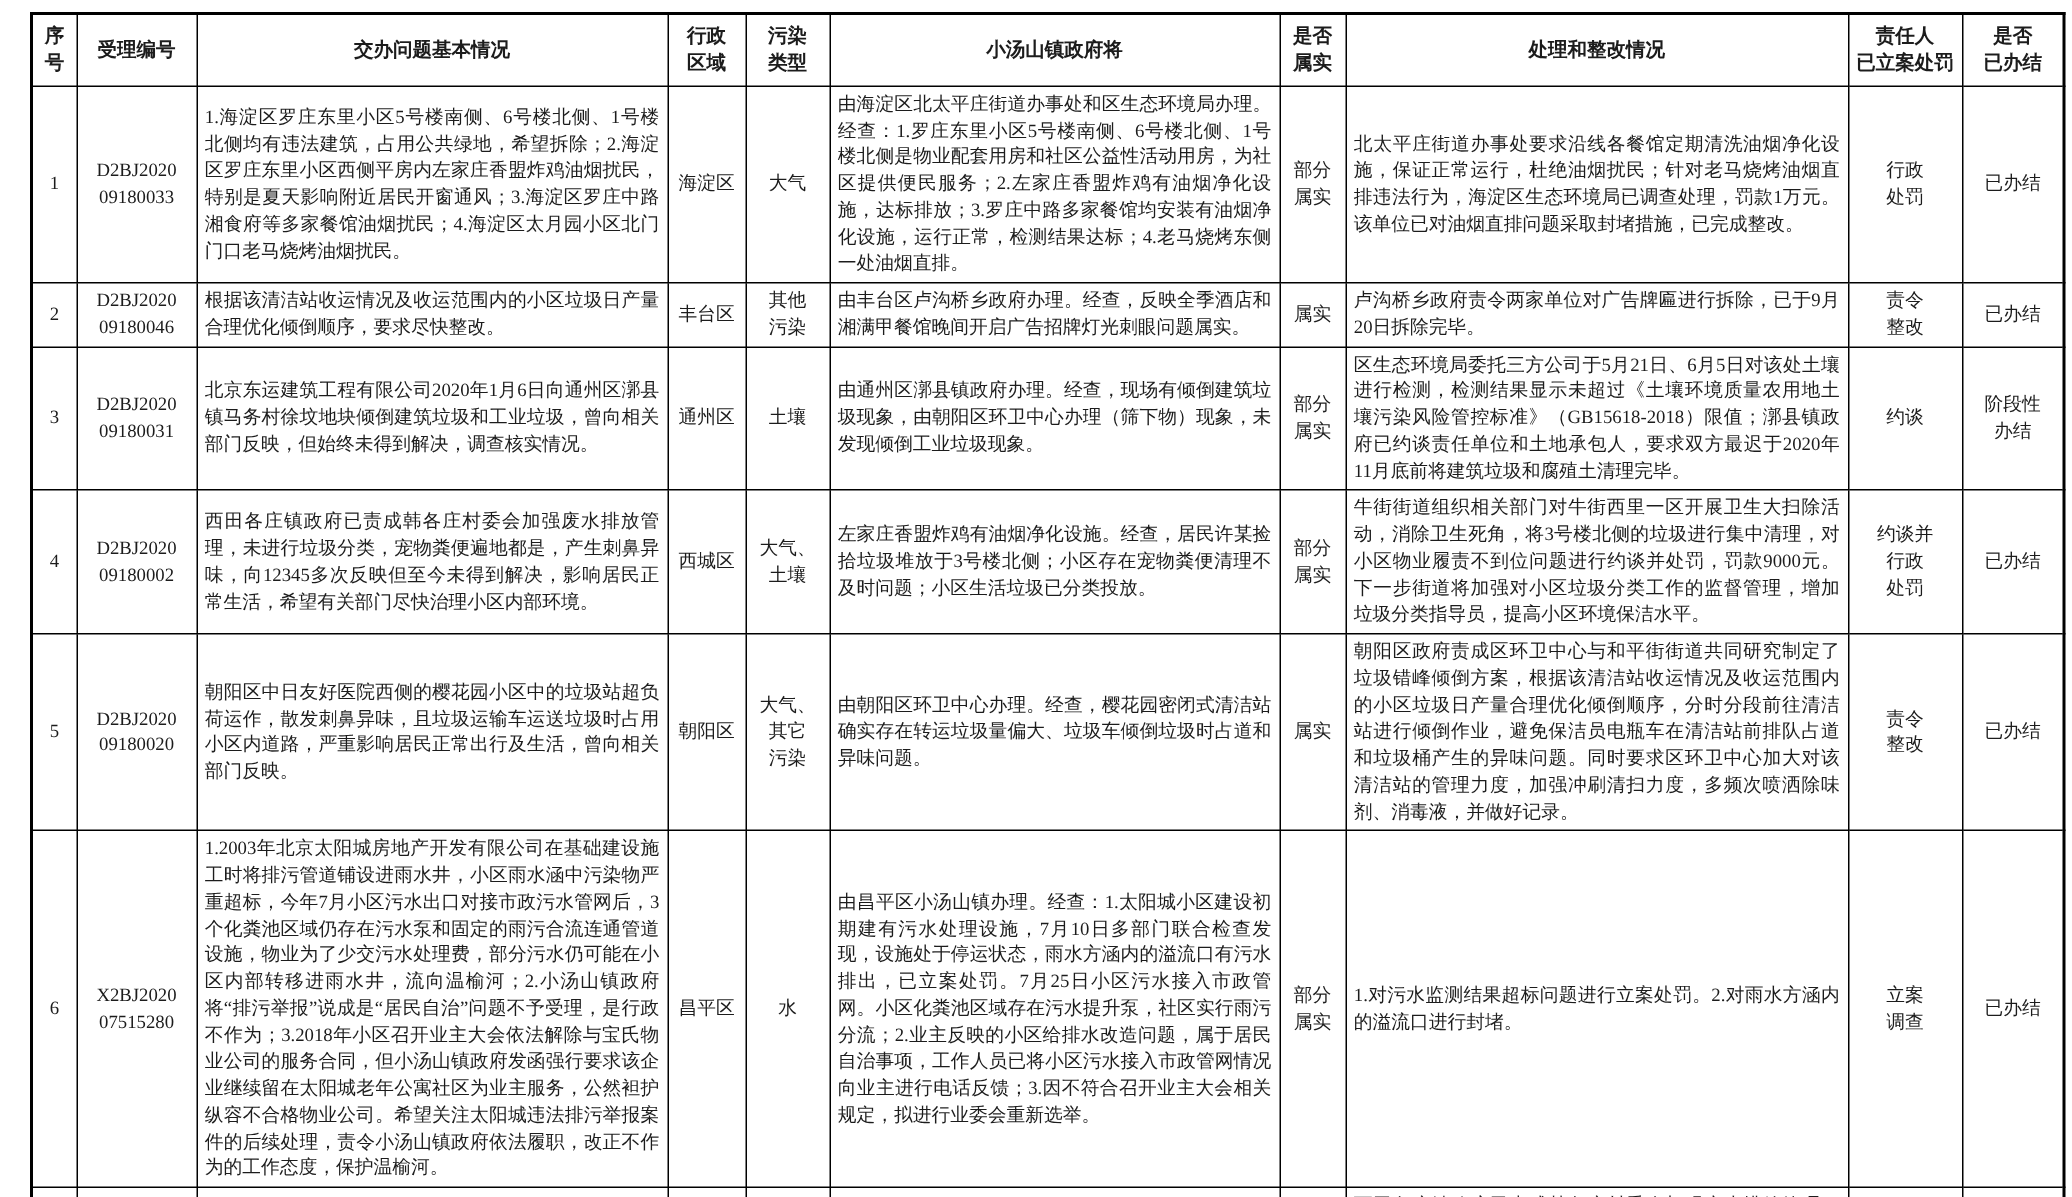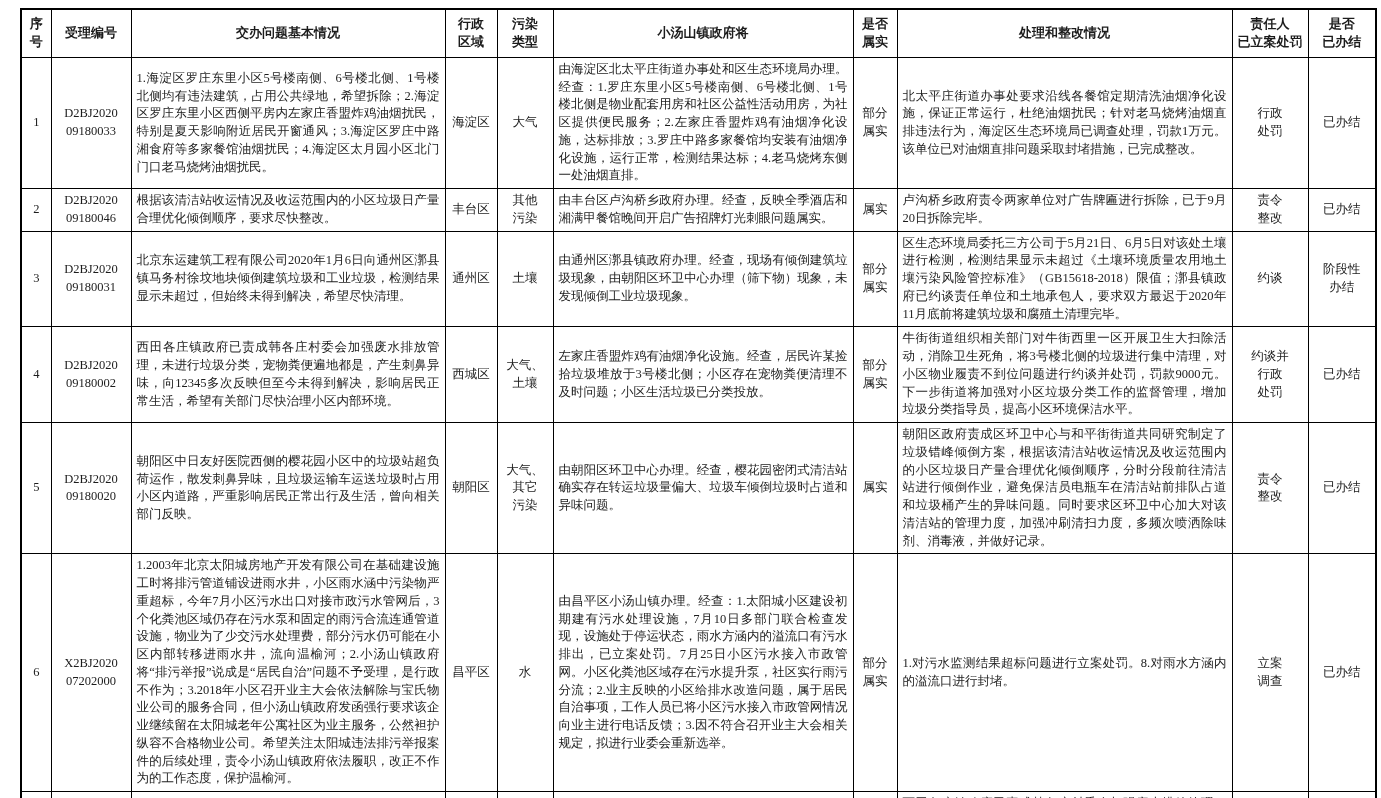--- a/index.html
+++ b/index.html
@@ -108,21 +108,21 @@
           <td class="center pre">属实</td>
           <td class="just">卢沟桥乡政府责令两家单位对广告牌匾进行拆除，已于9月20日拆除完毕。</td>
           <td class="center pre">责令
 整改</td>
           <td class="center pre">已办结</td>
         </tr>
         <tr>
           <td class="center">3</td>
           <td class="center pre">D2BJ2020
 09180031</td>
-          <td class="just">北京东运建筑工程有限公司2020年1月6日向通州区漷县镇马务村徐坟地块倾倒建筑垃圾和工业垃圾，检测结果显示未超过，但始终未得到解决，希望尽快清理。</td>
+          <td class="just">北京东运建筑工程有限公司2020年1月6日向通州区漷县镇马务村徐坟地块倾倒建筑垃圾和工业垃圾，曾向相关部门反映，但始终未得到解决，调查核实情况。</td>
           <td class="center">通州区</td>
           <td class="center pre">土壤</td>
           <td class="just">由通州区漷县镇政府办理。经查，现场有倾倒建筑垃圾现象，由朝阳区环卫中心办理（筛下物）现象，未发现倾倒工业垃圾现象。</td>
           <td class="center pre">部分
 属实</td>
           <td class="just">区生态环境局委托三方公司于5月21日、6月5日对该处土壤进行检测，检测结果显示未超过《土壤环境质量农用地土壤污染风险管控标准》（GB15618-2018）限值；漷县镇政府已约谈责任单位和土地承包人，要求双方最迟于2020年11月底前将建筑垃圾和腐殖土清理完毕。</td>
           <td class="center pre">约谈</td>
           <td class="center pre">阶段性
 办结</td>
         </tr>
@@ -155,28 +155,28 @@
           <td class="just">由朝阳区环卫中心办理。经查，樱花园密闭式清洁站确实存在转运垃圾量偏大、垃圾车倾倒垃圾时占道和异味问题。</td>
           <td class="center pre">属实</td>
           <td class="just">朝阳区政府责成区环卫中心与和平街街道共同研究制定了垃圾错峰倾倒方案，根据该清洁站收运情况及收运范围内的小区垃圾日产量合理优化倾倒顺序，分时分段前往清洁站进行倾倒作业，避免保洁员电瓶车在清洁站前排队占道和垃圾桶产生的异味问题。同时要求区环卫中心加大对该清洁站的管理力度，加强冲刷清扫力度，多频次喷洒除味剂、消毒液，并做好记录。</td>
           <td class="center pre">责令
 整改</td>
           <td class="center pre">已办结</td>
         </tr>
         <tr>
           <td class="center">6</td>
           <td class="center pre">X2BJ2020
-07202000</td>
+07515280</td>
           <td class="just">1.2003年北京太阳城房地产开发有限公司在基础建设施工时将排污管道铺设进雨水井，小区雨水涵中污染物严重超标，今年7月小区污水出口对接市政污水管网后，3个化粪池区域仍存在污水泵和固定的雨污合流连通管道设施，物业为了少交污水处理费，部分污水仍可能在小区内部转移进雨水井，流向温榆河；2.小汤山镇政府将“排污举报”说成是“居民自治”问题不予受理，是行政不作为；3.2018年小区召开业主大会依法解除与宝氏物业公司的服务合同，但小汤山镇政府发函强行要求该企业继续留在太阳城老年公寓社区为业主服务，公然袒护纵容不合格物业公司。希望关注太阳城违法排污举报案件的后续处理，责令小汤山镇政府依法履职，改正不作为的工作态度，保护温榆河。</td>
           <td class="center">昌平区</td>
           <td class="center pre">水</td>
           <td class="just">由昌平区小汤山镇办理。经查：1.太阳城小区建设初期建有污水处理设施，7月10日多部门联合检查发现，设施处于停运状态，雨水方涵内的溢流口有污水排出，已立案处罚。7月25日小区污水接入市政管网。小区化粪池区域存在污水提升泵，社区实行雨污分流；2.业主反映的小区给排水改造问题，属于居民自治事项，工作人员已将小区污水接入市政管网情况向业主进行电话反馈；3.因不符合召开业主大会相关规定，拟进行业委会重新选举。</td>
           <td class="center pre">部分
 属实</td>
-          <td class="just">1.对污水监测结果超标问题进行立案处罚。8.对雨水方涵内的溢流口进行封堵。</td>
+          <td class="just">1.对污水监测结果超标问题进行立案处罚。2.对雨水方涵内的溢流口进行封堵。</td>
           <td class="center pre">立案
 调查</td>
           <td class="center pre">已办结</td>
         </tr>
         <tr>
           <td class="center">7</td>
           <td class="center pre">D2BJ2020
 09180032</td>
           <td class="just">密云区西田各庄镇韩各庄村整村没有污水管网，生活污水横流，希望尽快解决。</td>
           <td class="center">密云区</td>

